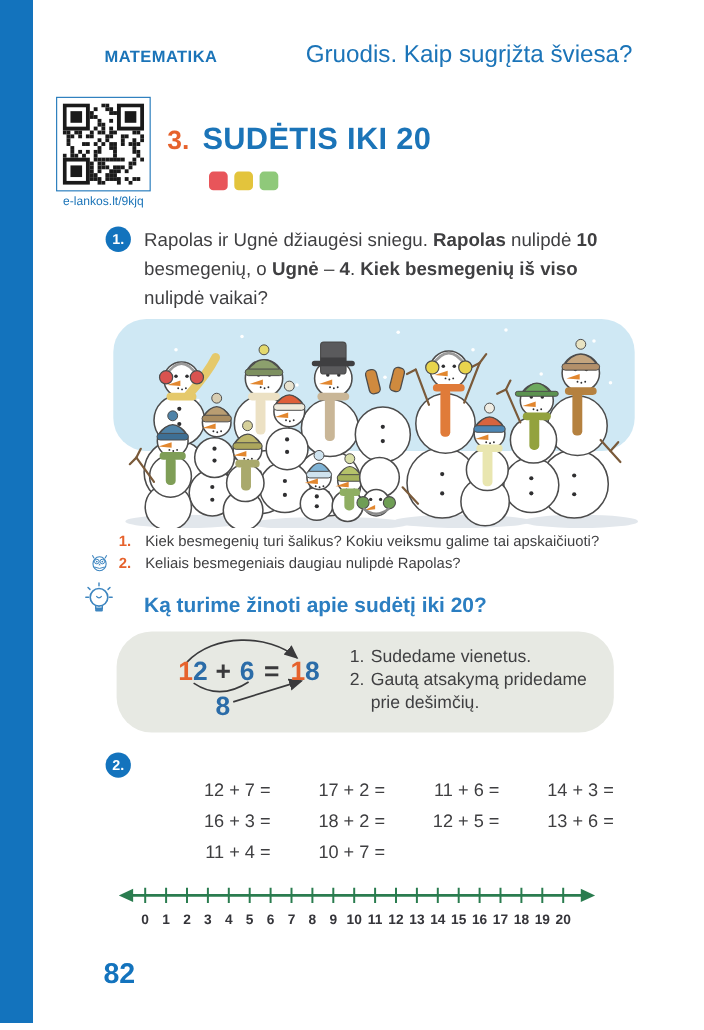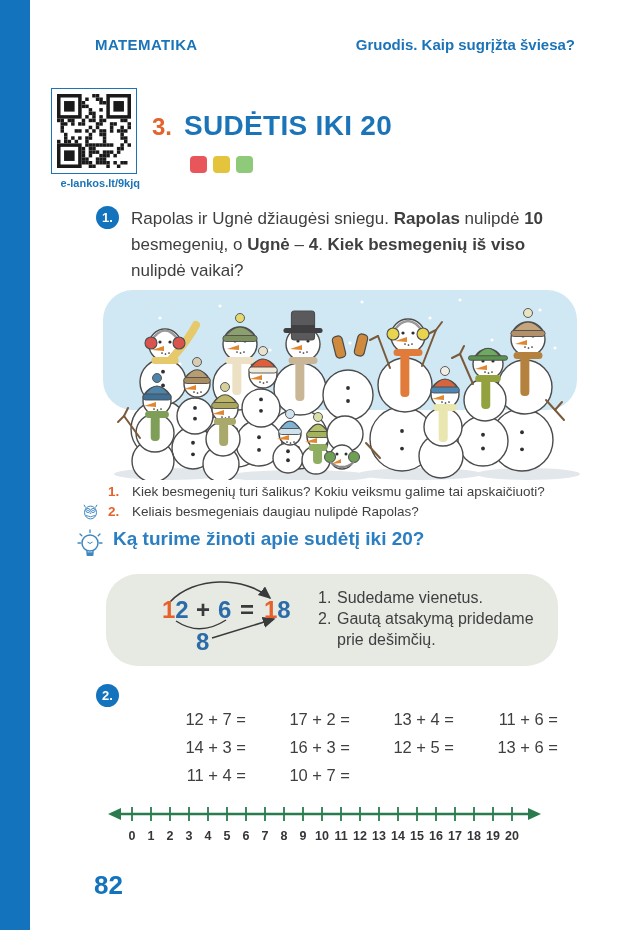--- a/index.html
+++ b/index.html
@@ -5,38 +5,38 @@
   :root{
     --blue:#1b74b8; --orange:#e6622c; --ink:#3f3f41; --green:#2a7c4f;
     --sky:#cfe8f4; --boxgray:#e7e9e3; --bar:#1373bd;
   }
   *{margin:0;padding:0;box-sizing:border-box;}
   html,body{width:640px;height:936px;}
   body{position:relative;background:#fff;font-family:"Liberation Sans","DejaVu Sans",sans-serif;color:var(--ink);overflow:hidden;}
   .bar{position:absolute;left:0;top:0;width:30px;height:930px;background:var(--bar);}
   .header{position:absolute;left:95px;top:36px;width:480px;display:flex;justify-content:space-between;align-items:baseline;color:var(--blue);}
   .header .h-left{font-weight:bold;font-size:15px;letter-spacing:.4px;}
-  .header .h-right{font-weight:700;font-size:15px;}
-  .qr-wrap{position:absolute;left:48px;top:88px;width:92px;text-align:right;font-weight:bold;}
+  .header .h-right{font-weight:400;font-size:22px;}
+  .qr-wrap{position:absolute;left:48px;top:88px;width:92px;text-align:center;}
   .qr-box{width:86px;height:86px;border:1px solid var(--blue);background:#fff;padding:5px;margin:0 auto;}
   .qr-label{font-size:11px;color:var(--blue);margin-top:3px;}
   .title-row{position:absolute;left:152px;top:110px;display:flex;gap:12px;align-items:baseline;}
   .title-num{color:var(--orange);font-weight:bold;font-size:24px;}
   .title-text{color:var(--blue);font-weight:bold;font-size:28px;letter-spacing:.3px;}
   .squares{position:absolute;left:190px;top:156px;display:flex;gap:6px;}
   .sq{width:17px;height:17px;border-radius:4px;display:inline-block;}
   .badge{width:23px;height:23px;border-radius:50%;background:var(--bar);color:#fff;font-weight:bold;font-size:13px;display:flex;align-items:center;justify-content:center;flex:none;}
   .ex1{position:absolute;left:96px;top:206px;width:470px;display:flex;gap:12px;}
   .ex1 .p{font-size:17px;line-height:26px;width:438px;color:var(--ink);}
   .scene{position:absolute;left:100px;top:288px;}
   .questions{position:absolute;left:108px;top:482px;width:470px;}
   .q-row{position:relative;display:flex;gap:8px;font-size:13.5px;line-height:19px;margin-bottom:1px;}
   .q-num{color:var(--orange);font-weight:bold;width:16px;flex:none;}
   .owl{position:absolute;left:-26px;top:1px;}
-  .know{position:absolute;left:76px;top:528px;display:flex;align-items:flex-start;gap:9px;}
+  .know{position:absolute;left:76px;top:528px;display:flex;align-items:flex-end;gap:27px;}
   .know-h{color:#2b7ec1;font-weight:bold;font-size:19px;}
   .graybox{position:absolute;left:106px;top:574px;width:452px;height:92px;background:var(--boxgray);border-radius:32px;}
   .eq-svg{position:absolute;left:40px;top:0;}
   .box-list{position:absolute;left:212px;top:13px;width:232px;font-size:16px;line-height:21px;}
   .box-item{display:grid;grid-template-columns:19px 1fr;}
   .ex2{position:absolute;left:96px;top:684px;display:flex;gap:12px;align-items:flex-start;}
   .ex2-text{font-size:17px;line-height:23px;}
   .probs{position:absolute;left:142px;top:710px;display:grid;grid-template-columns:repeat(4,104px);grid-auto-rows:28px;font-size:16.5px;text-align:right;}
   .numberline{position:absolute;left:100px;top:802px;}
   .pagenum{position:absolute;left:94px;top:870px;color:var(--bar);font-weight:bold;font-size:26px;}
@@ -557,24 +557,24 @@
   </div>
 </div>
 
 <div class="ex2">
   <span class="badge">2.</span>
 </div>
 
 <div class="probs">
   <span>12 + 7 =</span>
   <span>17 + 2 =</span>
-  <span>13 + 4 =</span>
   <span>11 + 6 =</span>
   <span>14 + 3 =</span>
   <span>16 + 3 =</span>
+  <span>18 + 2 =</span>
   <span>12 + 5 =</span>
   <span>13 + 6 =</span>
   <span>11 + 4 =</span>
   <span>10 + 7 =</span>
 </div>
 
 <svg class="numberline" id="nl-svg" width="480" height="48" viewBox="0 0 480 48">
     <path d="M18,12 L430,12" stroke="#2a7c4f" stroke-width="2.6"></path>
     <polygon points="8,12 21,6 21,18" fill="#2a7c4f"></polygon>
     <polygon points="441,12 428,6 428,18" fill="#2a7c4f"></polygon>

